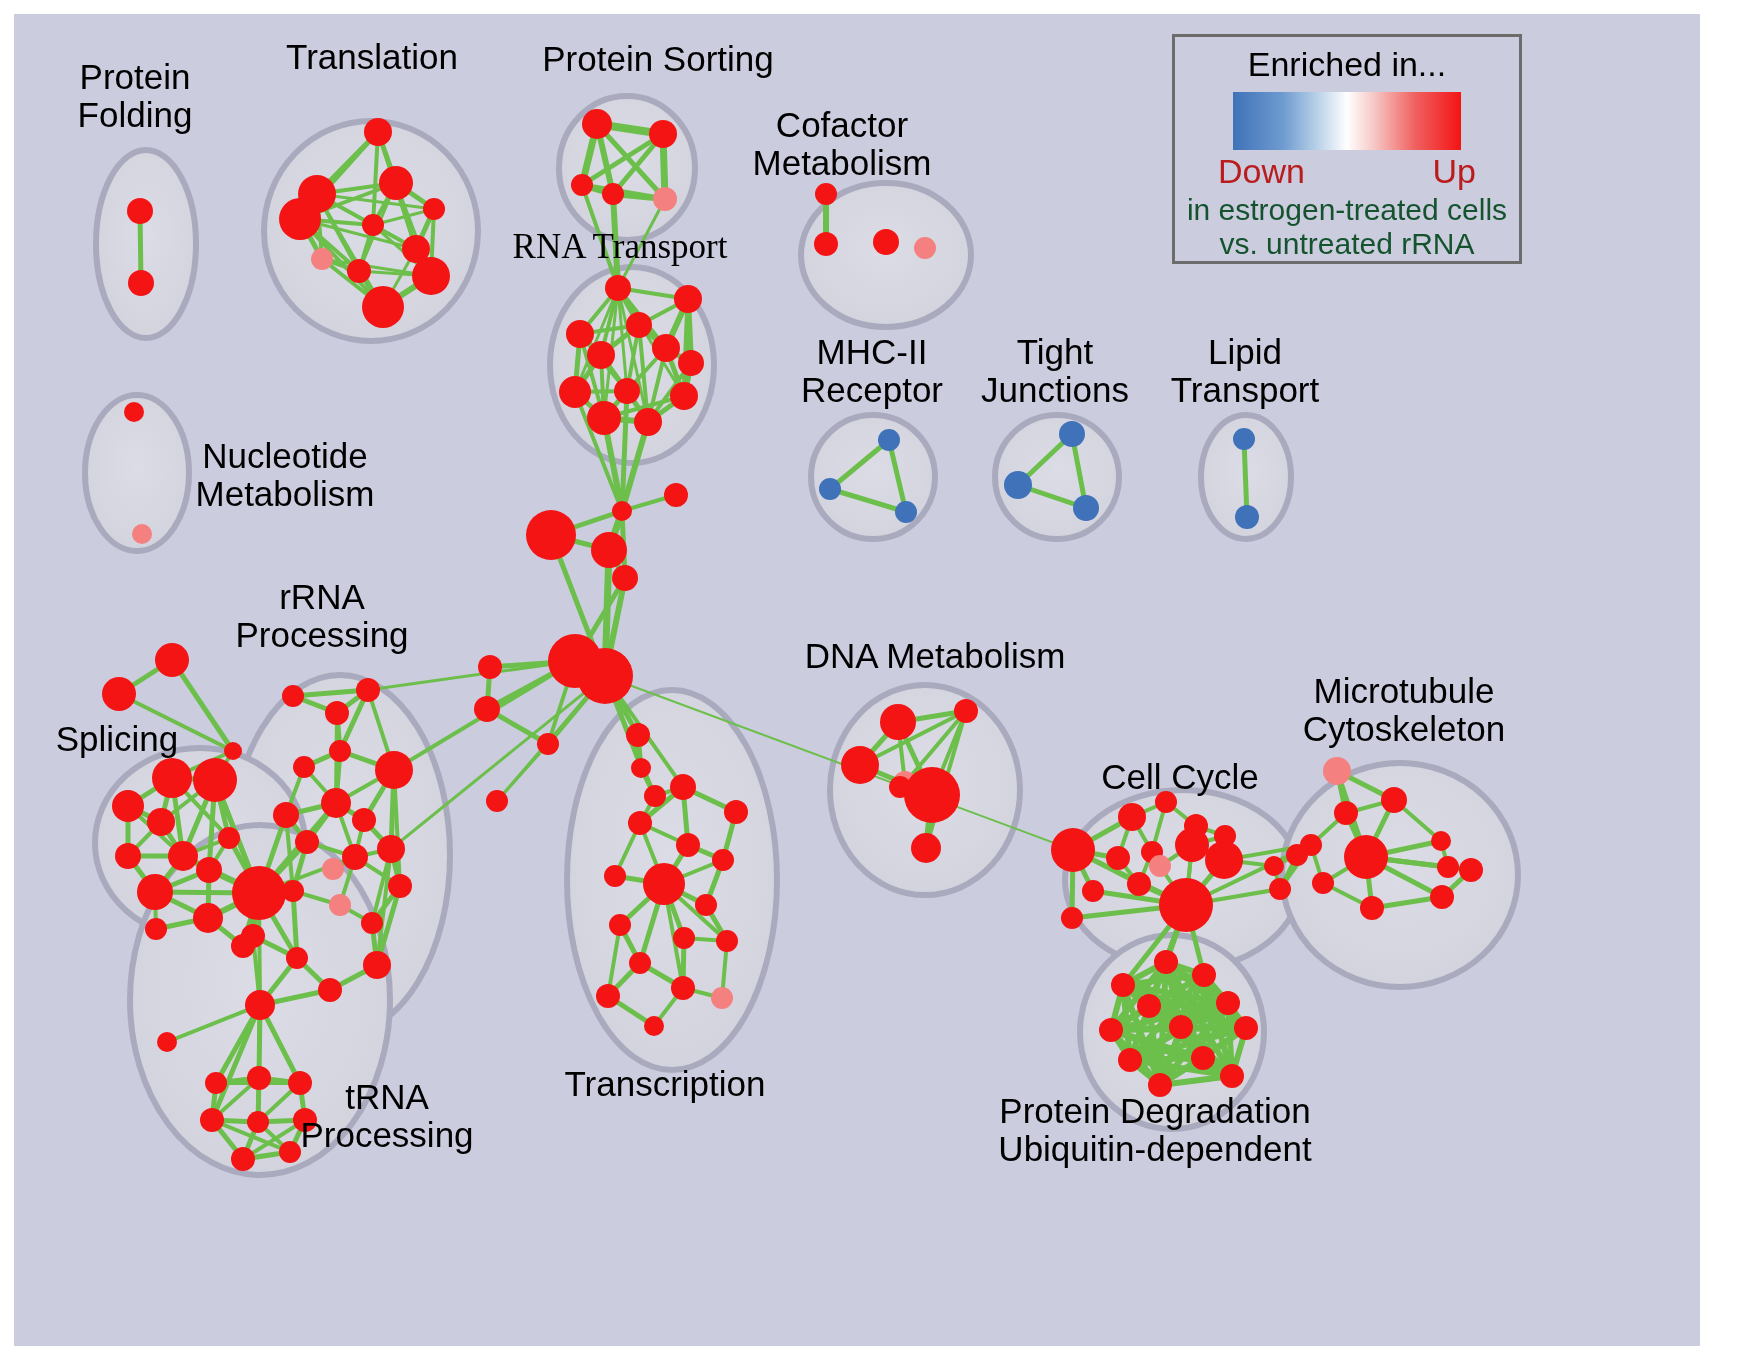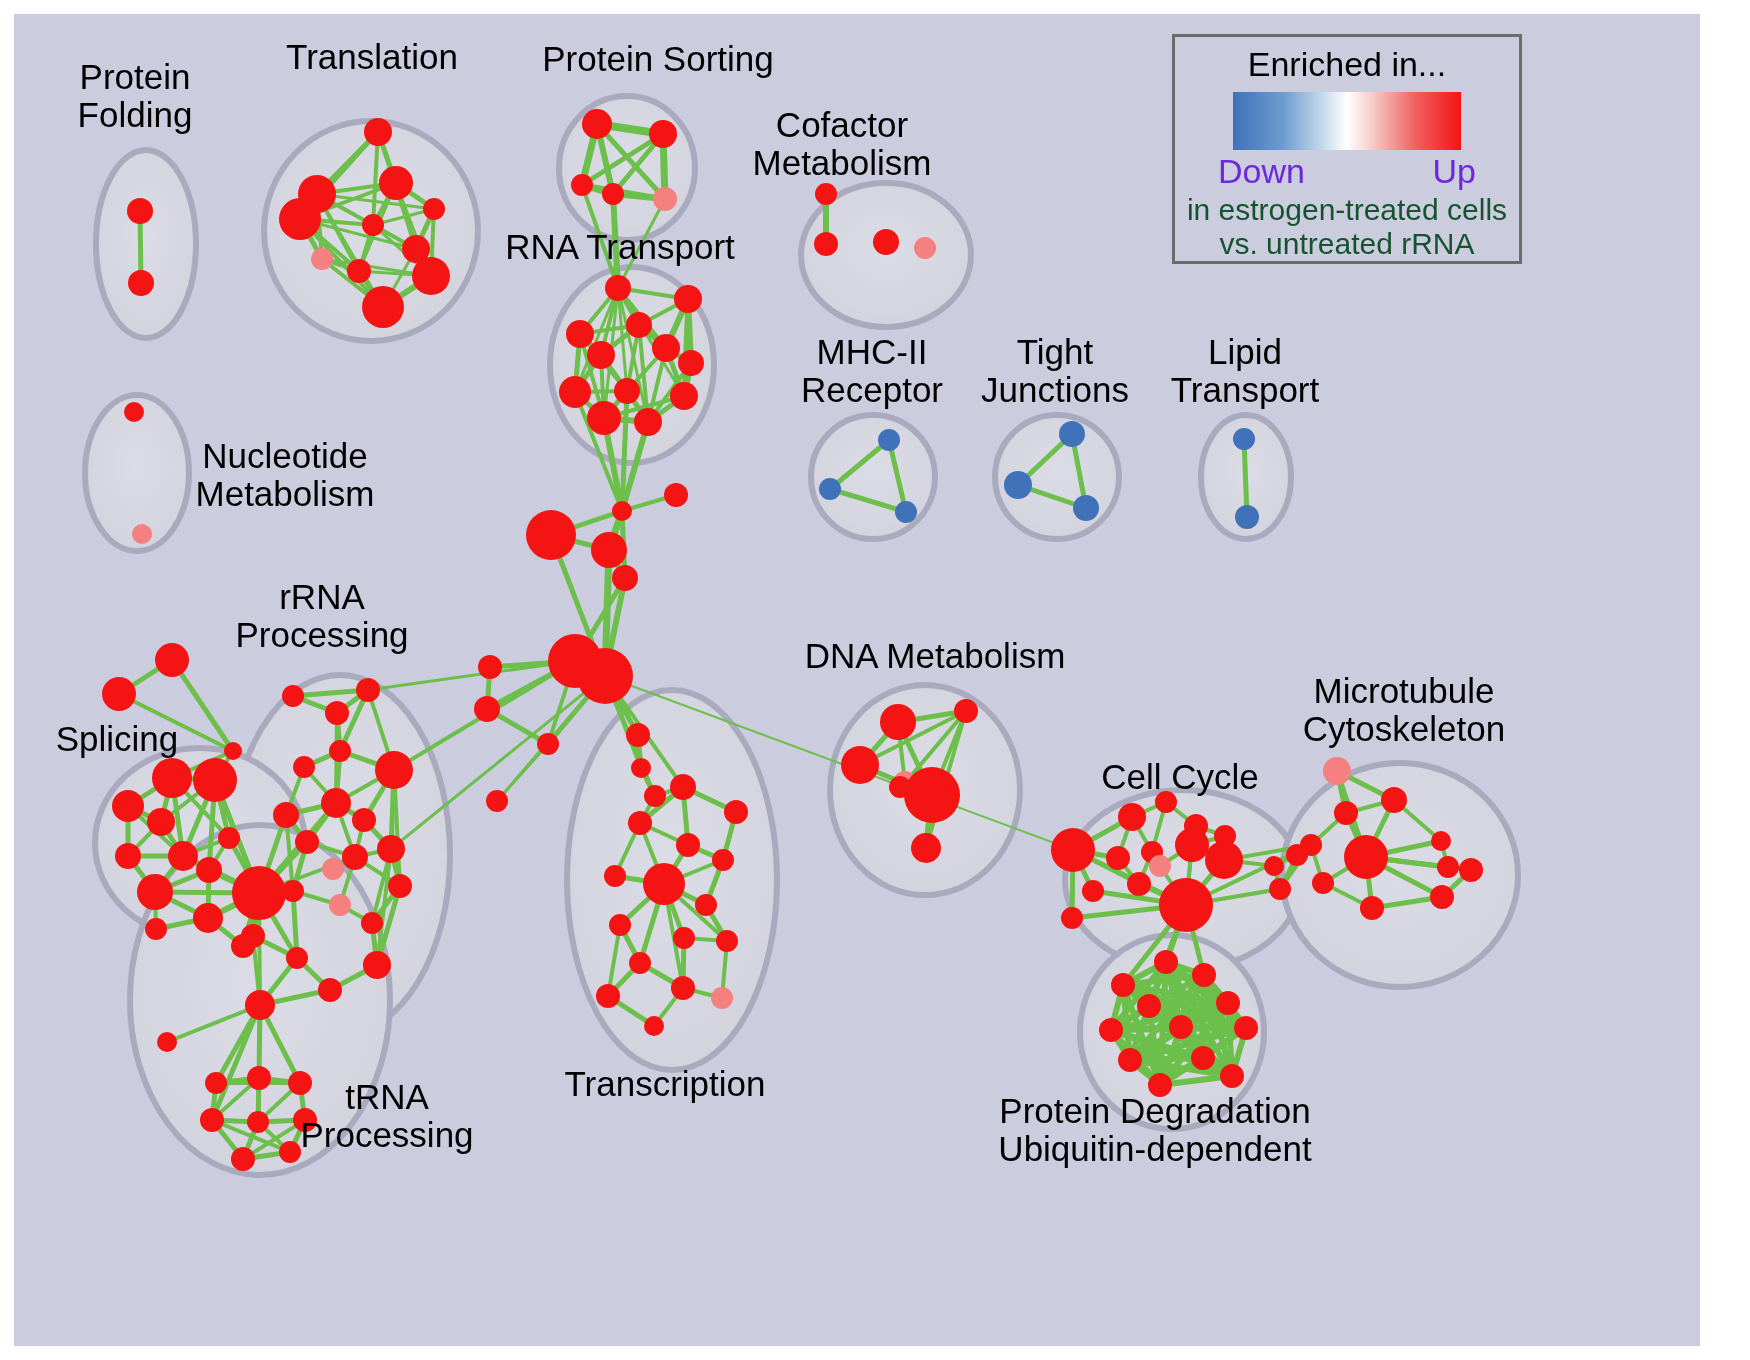--- a/index.html
+++ b/index.html
@@ -9,21 +9,21 @@
   .lbl{position:absolute;color:#000;font-family:"Liberation Sans",sans-serif;
        font-size:35px;line-height:1.08;white-space:pre;font-weight:400;}
   .lbl.c{text-align:center;transform:translateX(-50%);}
   #legend{position:absolute;box-sizing:border-box;border:3px solid #6c6c6c;
           background:#ccccdf;display:flex;flex-direction:column;align-items:center;}
   #legend .ttl{font-size:34px;color:#000;margin-top:8px;}
   #legend .bar{width:228px;height:58px;margin-top:8px;
       background:linear-gradient(to right,#3f72b8 0%,#6e9bd0 22%,#bed5ea 38%,#ffffff 50%,
       #f6c7c5 62%,#f06060 80%,#f41414 100%);}
   #legend .ends{width:258px;display:flex;justify-content:space-between;
-      font-size:34px;color:#6d28d9;margin-top:2px;}
+      font-size:34px;color:#b91c1c;margin-top:2px;}
   #legend .sub{font-size:30px;color:#14532d;text-align:center;line-height:1.12;margin-top:2px;}
 </style>
 </head>
 <body>
 
 <div id="stage">
   <svg id="canvas" viewBox="0 0 1750 1360" xmlns="http://www.w3.org/2000/svg">
     <defs>
       <radialGradient id="clusterGrad" cx="50%" cy="45%" r="62%">
         <stop offset="0%" stop-color="#dcdce6"></stop>
@@ -639,21 +639,21 @@
         <circle cx="1203" cy="1058" r="12" fill="#f41414"></circle>
         <circle cx="1160" cy="1085" r="12" fill="#f41414"></circle>
         <circle cx="1232" cy="1076" r="12" fill="#f41414"></circle>
       </g>
   </svg>
 
   <div id="label-layer">
       <div class="lbl c" style="left: 135px; top: 58px;"><div>Protein</div><div>Folding</div></div>
       <div class="lbl c" style="left: 372px; top: 38px;"><div>Translation</div></div>
       <div class="lbl c" style="left: 618px; top: 40px; margin-left: 40px;"><div>Protein Sorting</div></div>
-      <div class="lbl c" style="left: 620px; top: 228px;"><div>RNA Transport</div></div>
+      <div class="lbl c" style="left: 620px; top: 228px; font-family: Liberation Serif, serif;"><div>RNA Transport</div></div>
       <div class="lbl c" style="left: 842px; top: 70px; margin-top: 36px;"><div>Cofactor</div><div>Metabolism</div></div>
       <div class="lbl c" style="left: 872px; top: 333px;"><div>MHC-II</div><div>Receptor</div></div>
       <div class="lbl c" style="left: 1055px; top: 333px;"><div>Tight</div><div>Junctions</div></div>
       <div class="lbl c" style="left: 1245px; top: 333px;"><div>Lipid</div><div>Transport</div></div>
       <div class="lbl c" style="left: 285px; top: 437px;"><div>Nucleotide</div><div>Metabolism</div></div>
       <div class="lbl c" style="left: 322px; top: 578px;"><div>rRNA</div><div>Processing</div></div>
       <div class="lbl c" style="left: 117px; top: 720px;"><div>Splicing</div></div>
       <div class="lbl c" style="left: 387px; top: 1078px;"><div>tRNA</div><div>Processing</div></div>
       <div class="lbl c" style="left: 665px; top: 1065px;"><div>Transcription</div></div>
       <div class="lbl c" style="left: 935px; top: 637px;"><div>DNA Metabolism</div></div>

